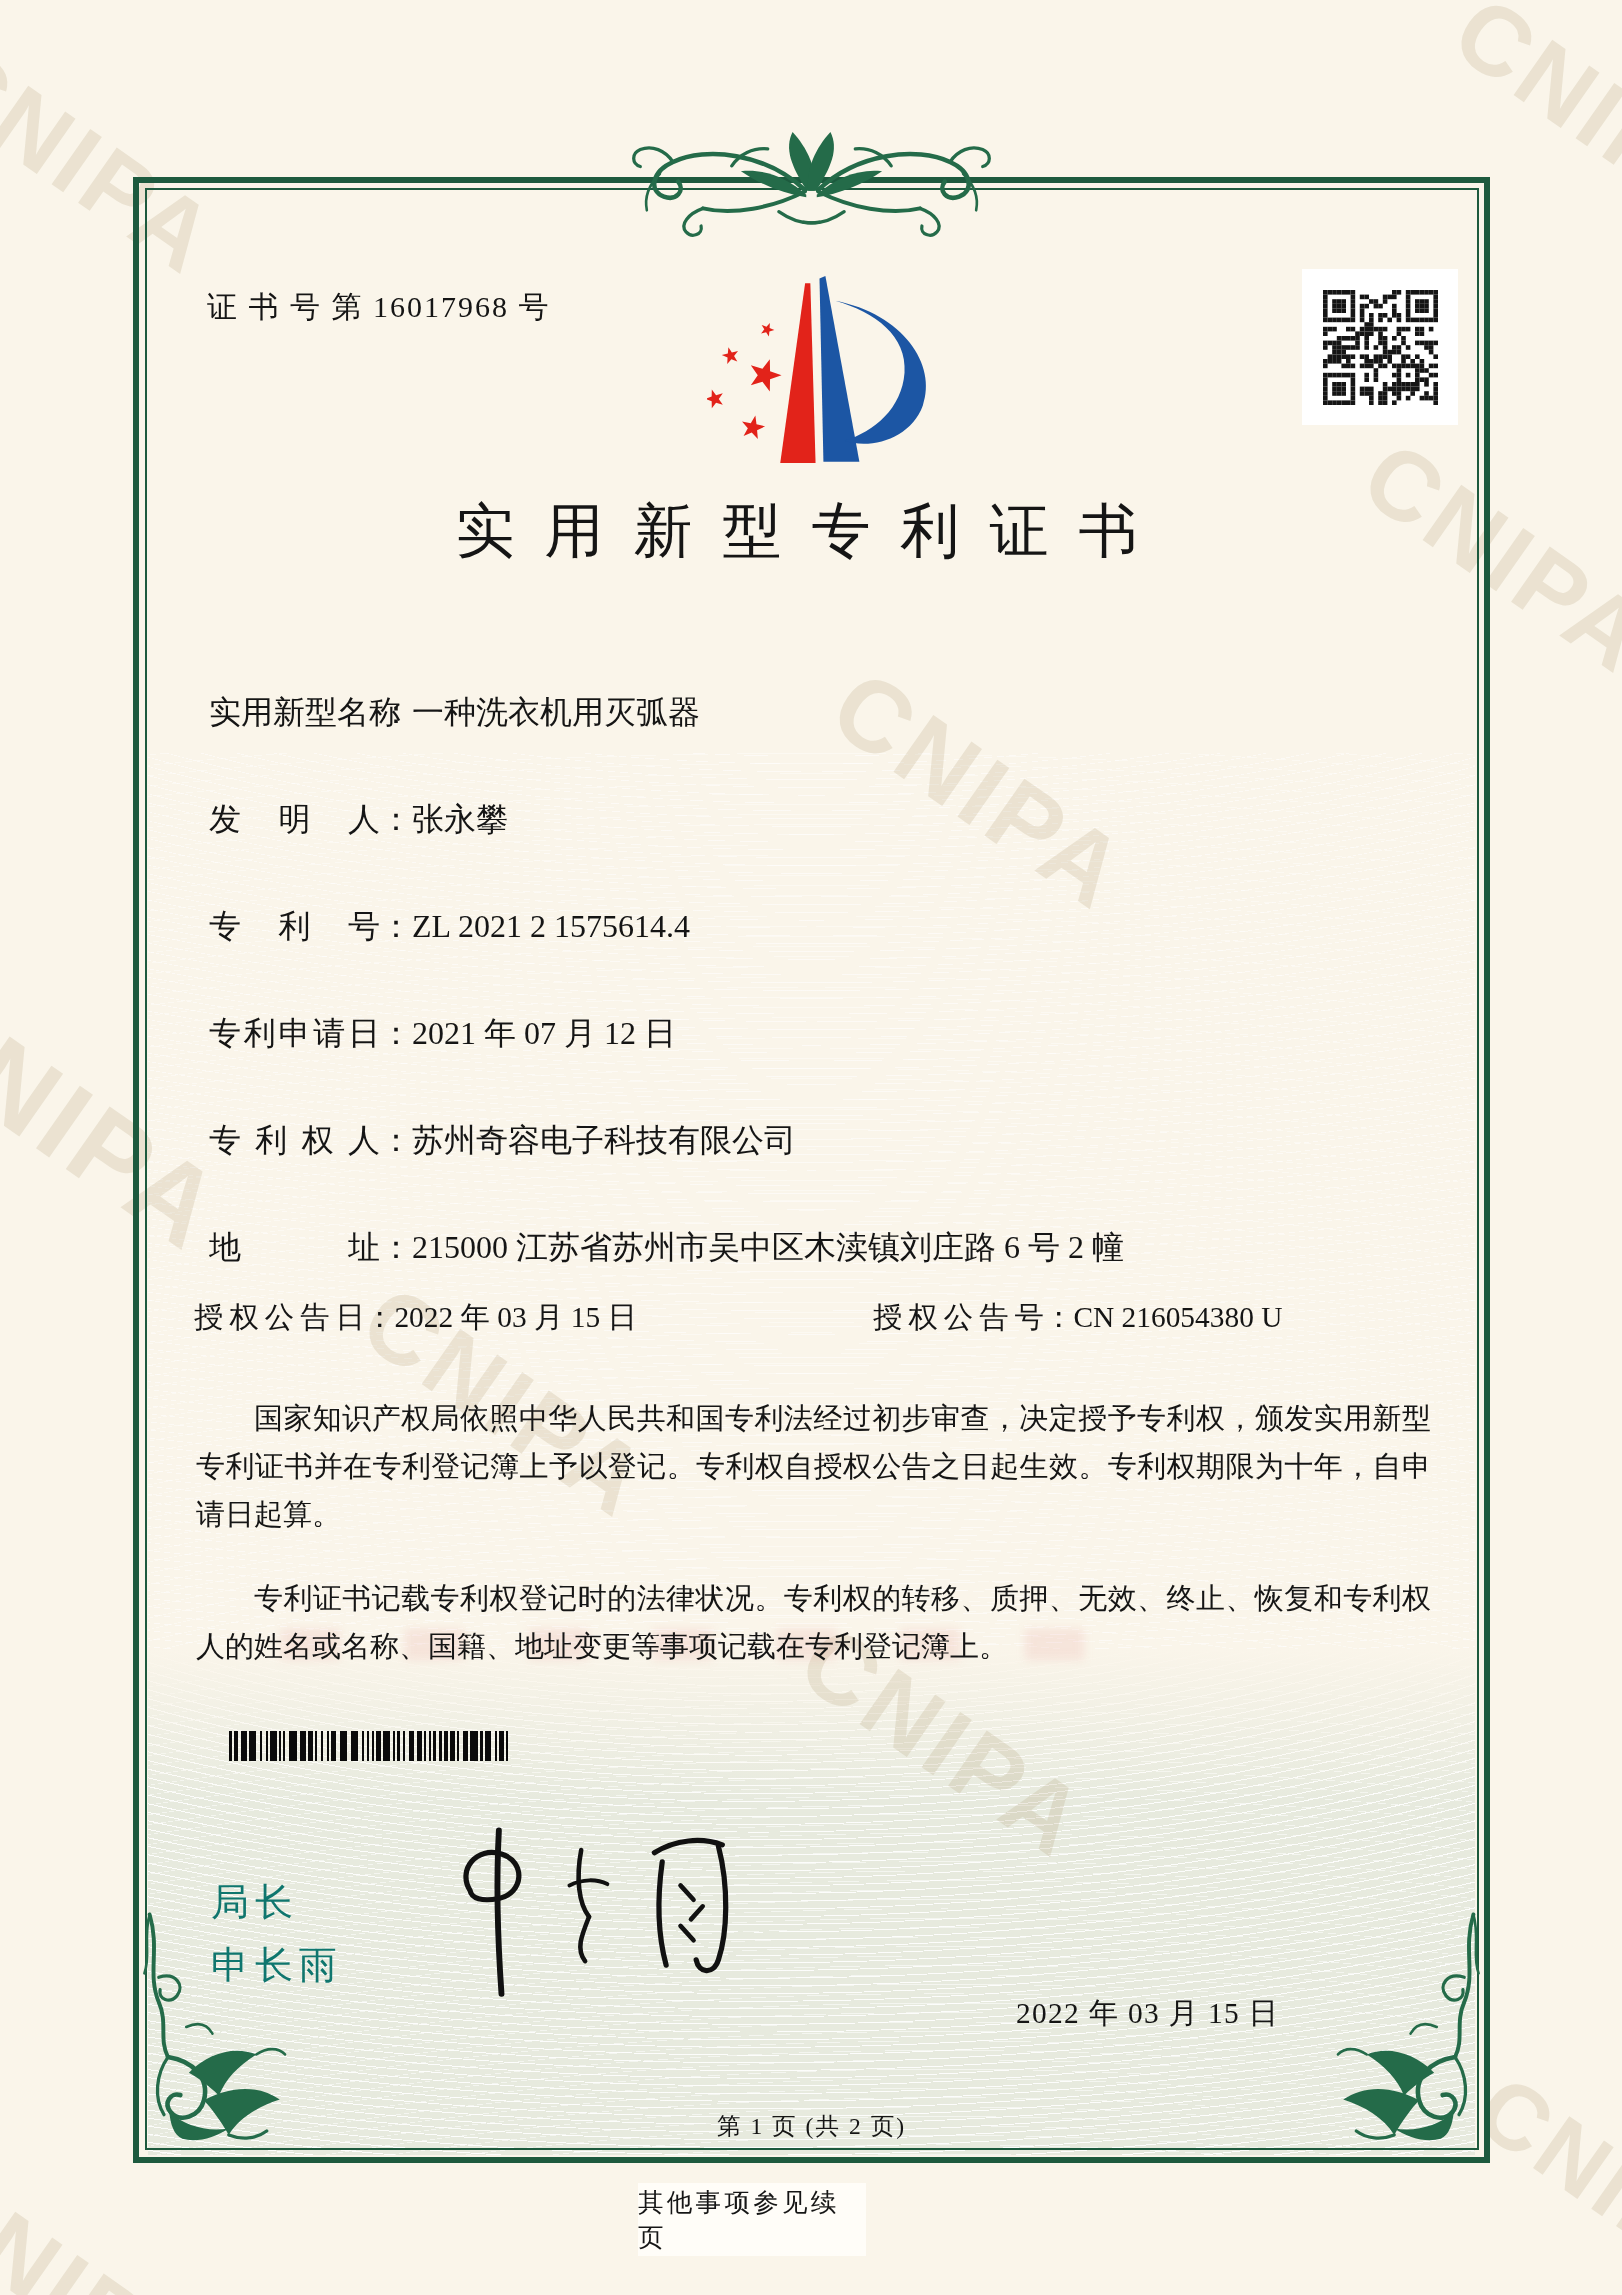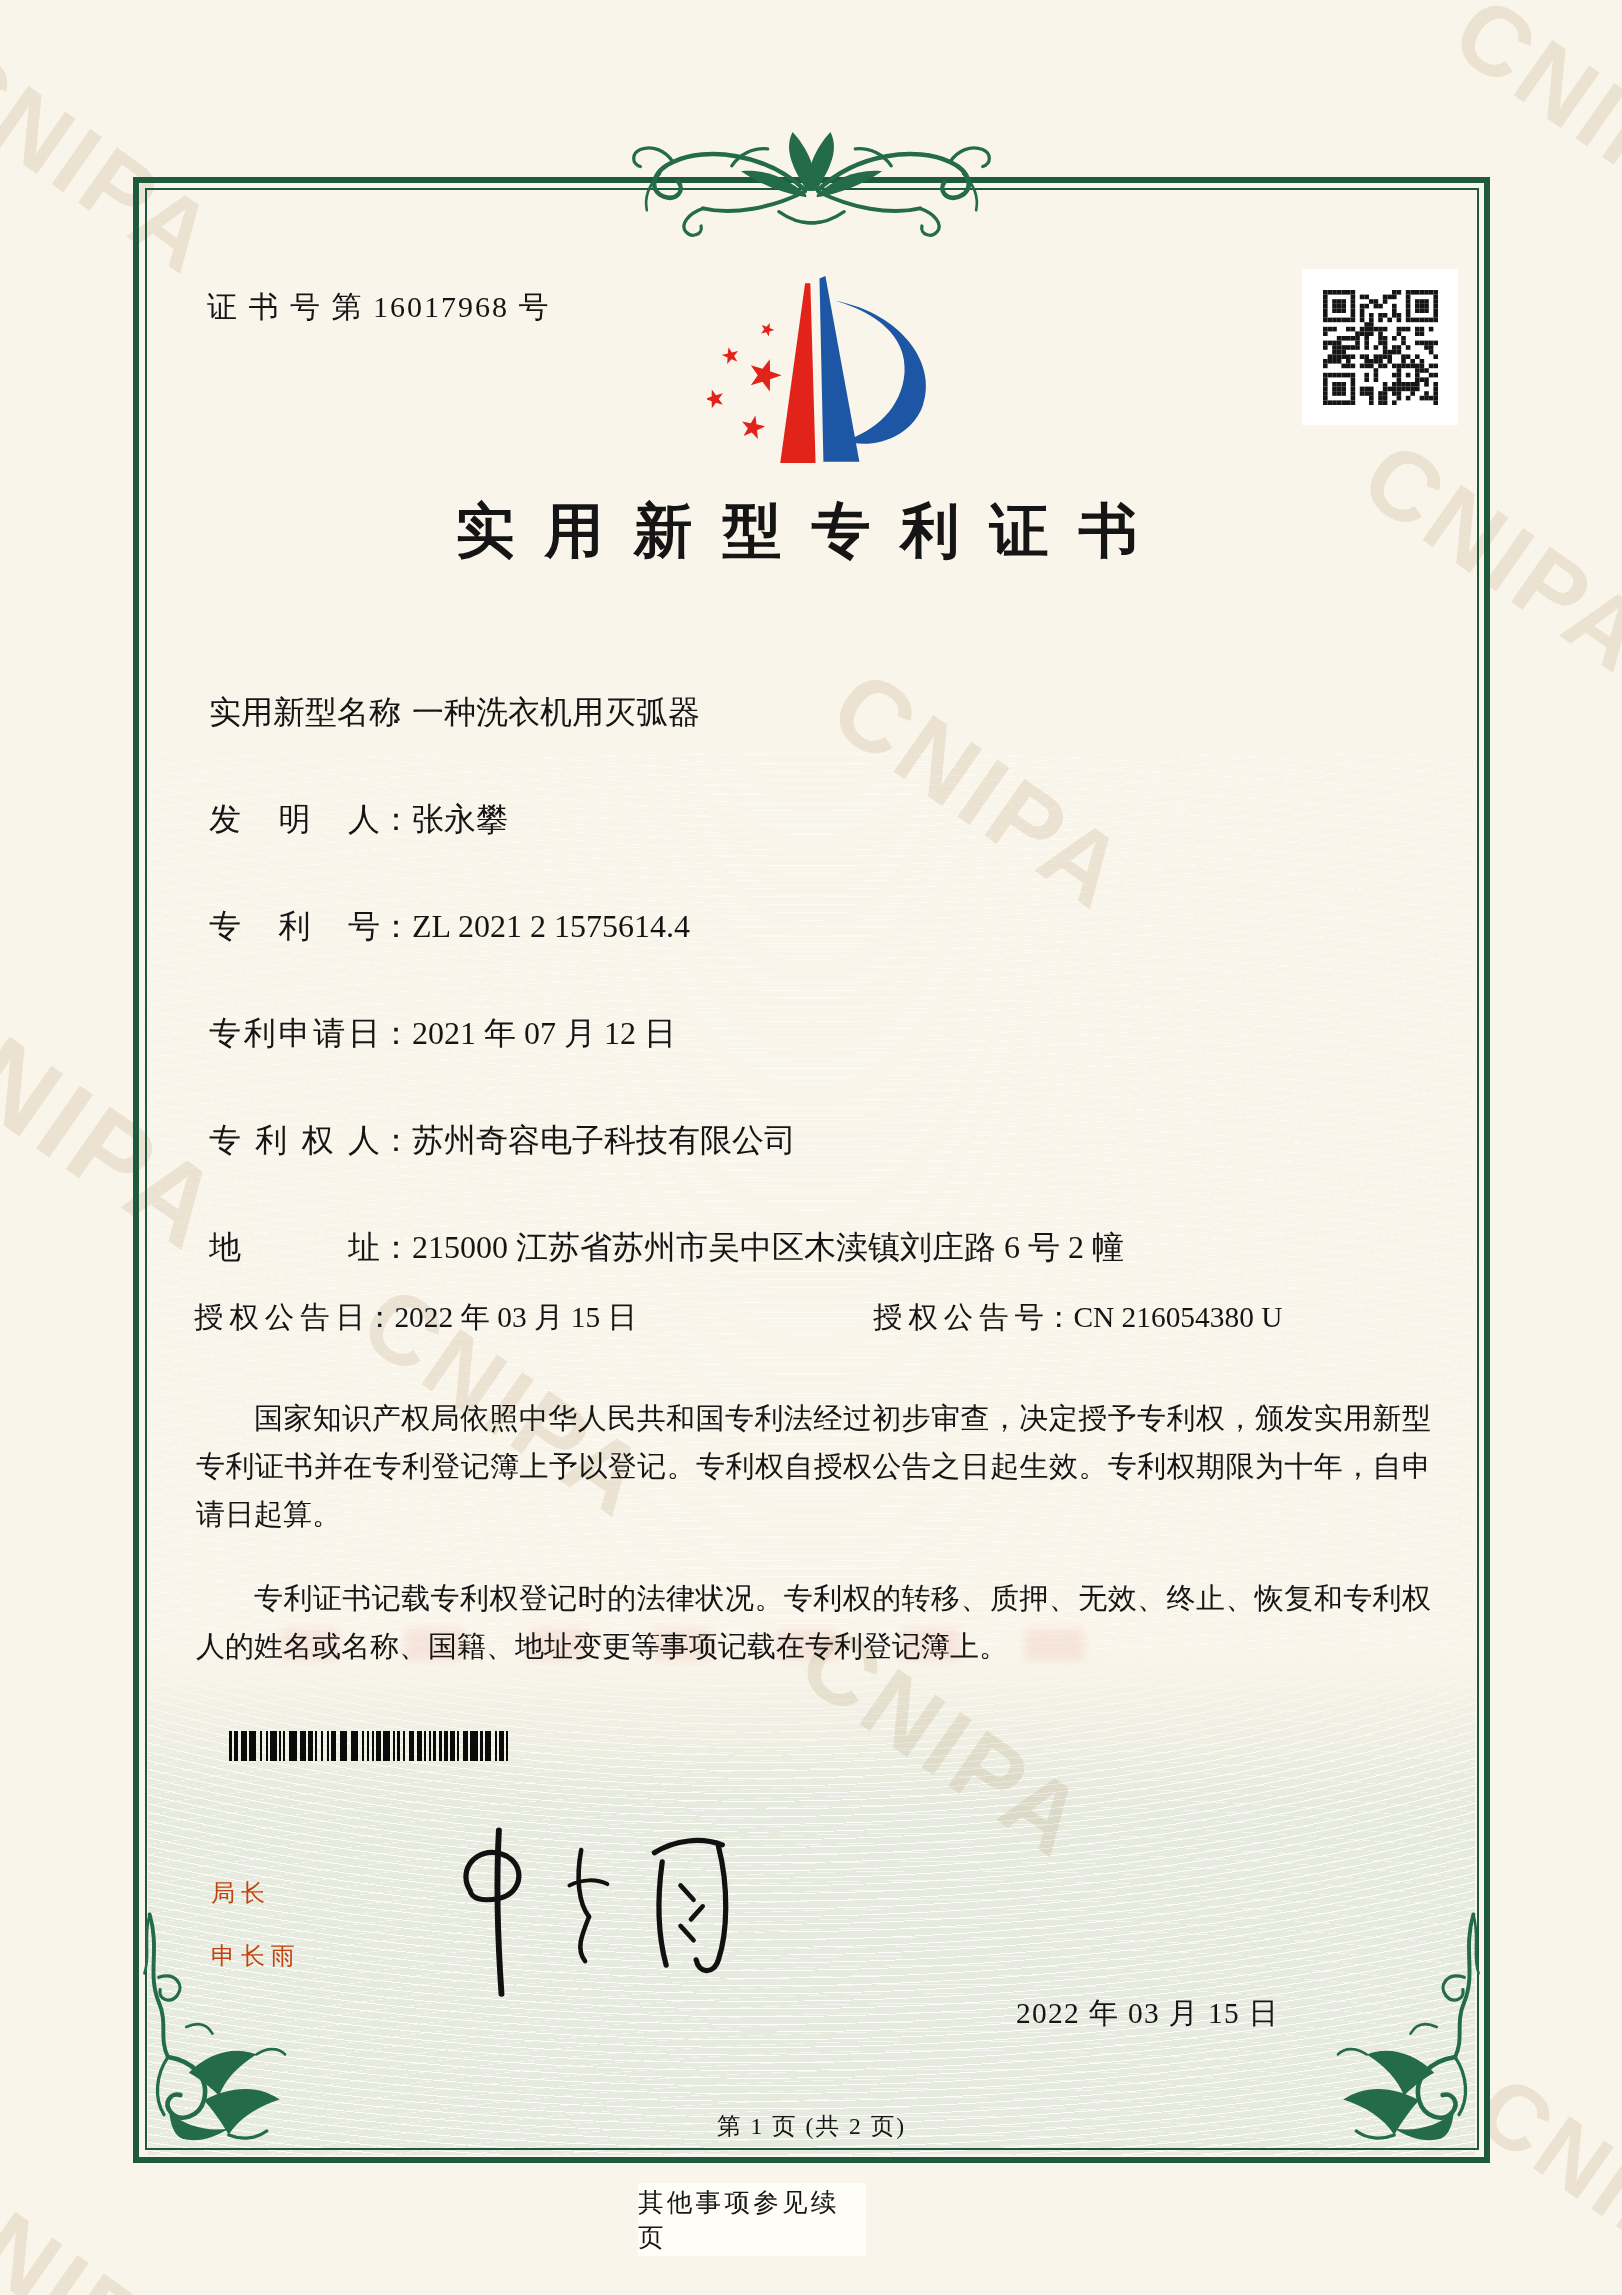--- a/index.html
+++ b/index.html
@@ -66,21 +66,21 @@
     position:absolute; left:207px; top:287px;
     font-size:30px; letter-spacing:2px;
   }
   .logo { position:absolute; left:707px; top:247px; width:242px; height:241px; }
   .qr-box {
     position:absolute; left:1302px; top:269px; width:156px; height:156px;
     background:#fff; display:flex; align-items:center; justify-content:center;
   }
   .doc-title {
     position:absolute; left:0; top:492px; width:1623px;
-    text-align:center; font-size:59px; font-weight:bold; letter-spacing:30px;
+    text-align:center; font-size:59px; font-weight:normal; letter-spacing:30px;
     white-space:nowrap;
   }
 
   
   .fields { position:absolute; left:209px; top:692px; width:1250px; font-size:32px; }
   .field-row { height:107px; line-height:41px; white-space:nowrap; }
   .f-label {
     display:inline-block; width:171px; vertical-align:top;
     text-align:justify; text-align-last:justify;
   }
@@ -103,21 +103,21 @@
     filter: blur(4.6px);
   }
 
   
   .barcode { position:absolute; left:229px; top:1731px; width:285px; height:30px; display:flex; align-items:stretch; }
   .barcode .bar { background:#0a0a0a; height:100%; flex:none; }
 
   .officer-title, .officer-name {
     position:absolute; left:211px;
     font-family:"Liberation Sans","DejaVu Sans",sans-serif;
-    font-size:24px; letter-spacing:5.9px; color:#c2410c;
+    font-size:38px; letter-spacing:5.9px; color:#0f766e;
   }
   .officer-title { top:1877px; }
   .officer-name  { top:1940px; }
   .signature { position:absolute; left:406px; top:1807px; width:353px; height:196px; }
 
   .issue-date { position:absolute; left:1016px; top:1994px; font-size:29.4px; letter-spacing:1.3px; }
   .page-indicator {
     position:absolute; left:0; top:2110px; width:1623px; text-align:center;
     font-size:23.6px; letter-spacing:2px;
   }

